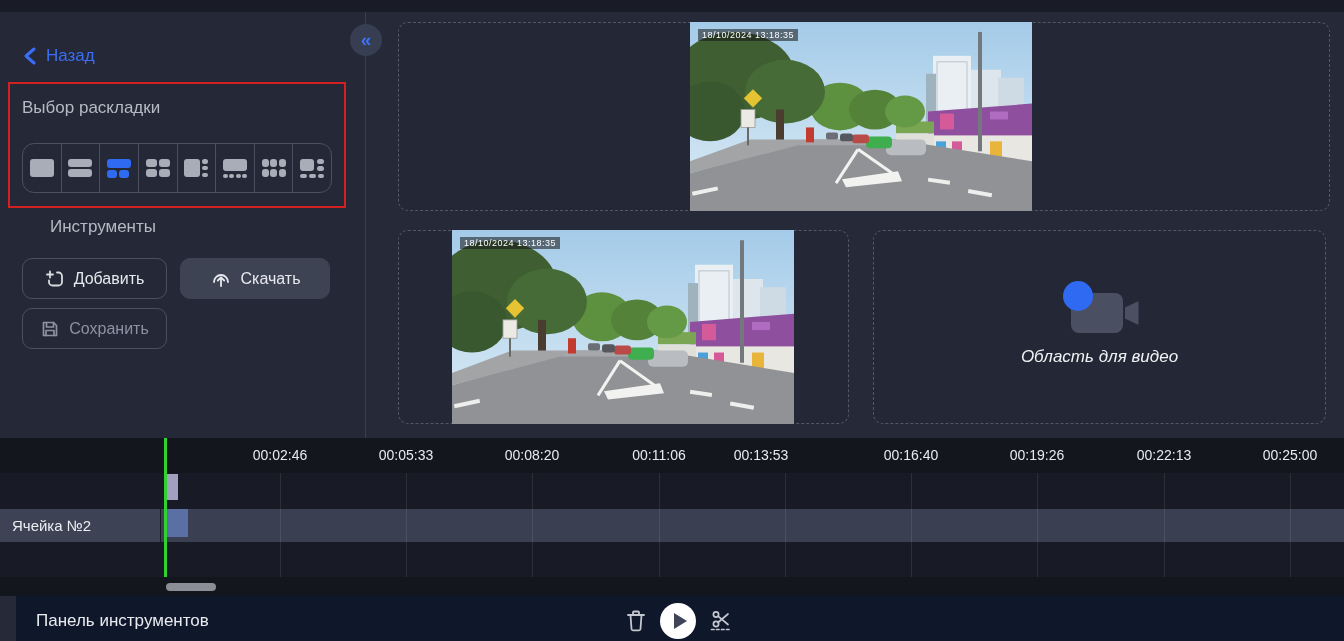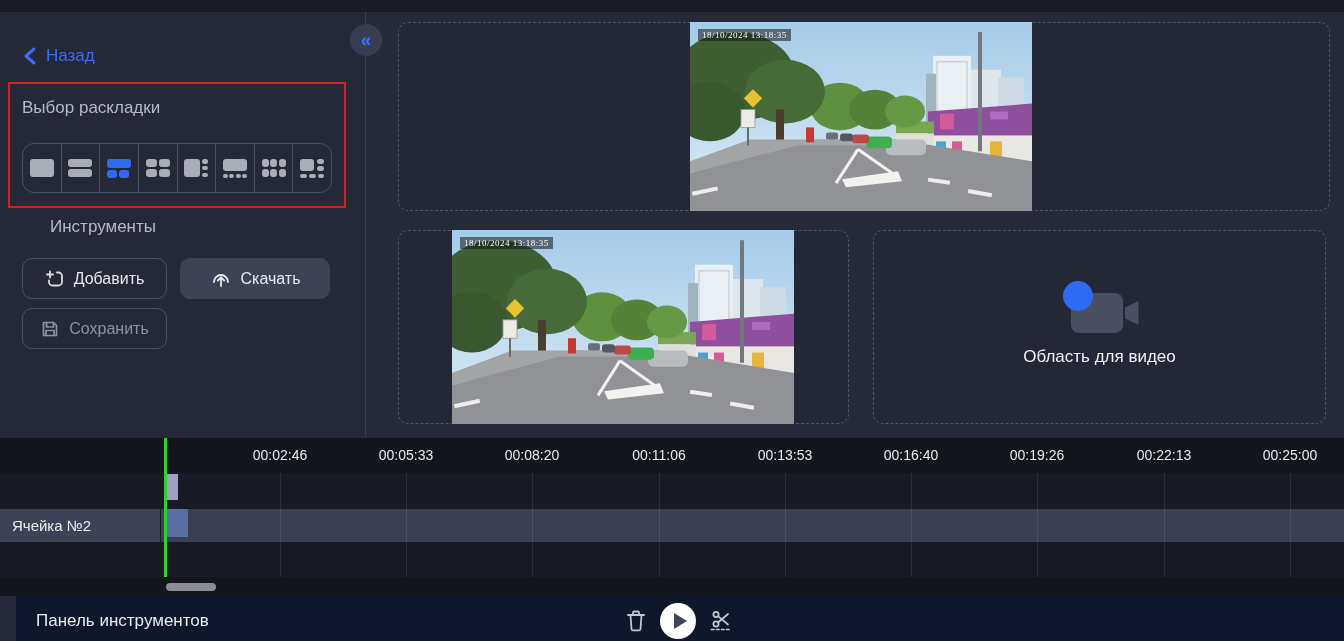--- a/index.html
+++ b/index.html
@@ -34,23 +34,23 @@
   .btn-add  { left:22px;  top:246px; width:145px; }
   .btn-down { left:180px; top:246px; width:150px; background:#3e4353; border-color:#3e4353; }
   .btn-save { left:22px;  top:296px; width:145px; color:#8d92a2; }
 
   .collapse-btn { position:absolute; left:350px; top:24px; width:32px; height:32px; border-radius:50%; background:#383e52; color:#3f71f5; font-size:19px; font-weight:bold; display:flex; align-items:center; justify-content:center; cursor:pointer; z-index:5; }
 
   
   .cell { position:absolute; border:1.5px dashed #525866; border-radius:10px; background:rgba(0,0,0,0.05); }
   .cell-top    { left:398px; top:22px;  width:932px; height:189px; }
   .cell-bl     { left:398px; top:230px; width:451px; height:194px; }
-  .cell-br     { left:873px; top:230px; width:453px; height:194px; }
-
-  .video { position:absolute; overflow:hidden;font-family:Liberation Serif, serif; }
+  .cell-br     { left:873px; top:230px; width:453px; height:194px;font-style:italic; }
+
+  .video { position:absolute; overflow:hidden; }
   .video svg { display:block; width:100%; height:100%; }
   .video-1 { left:690px; top:22px;  width:342px; height:189px; }
   .video-2 { left:452px; top:230px; width:342px; height:194px; }
   .vstamp { position:absolute; left:8px; top:7px; background:rgba(20,20,20,0.55); color:#fff; font-size:9px; padding:1px 4px; letter-spacing:0.5px; white-space:nowrap; }
 
   .empty-cell-inner { position:absolute; left:0; top:0; right:0; bottom:0; display:flex; flex-direction:column; align-items:center; justify-content:center; gap:14px; }
   .cam { position:relative; width:74px; height:46px; }
   .cam-body { position:absolute; left:8px; top:6px; width:52px; height:40px; background:#4a4f61; border-radius:8px; }
   .cam-lens { position:absolute; left:62px; top:13px; width:14px; height:26px; background:#4a4f61; clip-path:polygon(0 30%,100% 4%,100% 96%,0 70%); border-radius:3px; }
   .cam-dot  { position:absolute; left:0px; top:-6px; width:30px; height:30px; border-radius:50%; background:#2e6bf2; }
@@ -294,21 +294,21 @@
       </div>
       <div class="empty-label">Область для видео</div>
     </div>
   </div>
 
   <div class="ruler">
     <span class="ruler-label" style="left:280px">00:02:46</span>
     <span class="ruler-label" style="left:406px">00:05:33</span>
     <span class="ruler-label" style="left:532px">00:08:20</span>
     <span class="ruler-label" style="left:659px">00:11:06</span>
-    <span class="ruler-label" style="left:785px">00:13:53</span>
+    <span class="ruler-label" style="left:761px">00:13:53</span>
     <span class="ruler-label" style="left:911px">00:16:40</span>
     <span class="ruler-label" style="left:1037px">00:19:26</span>
     <span class="ruler-label" style="left:1164px">00:22:13</span>
     <span class="ruler-label" style="left:1290px">00:25:00</span>
   </div>
 
   <div class="tracks">
     <div class="row r2 hl">
       <div class="row-label">Ячейка №2</div>
       <div class="row-track"></div>

